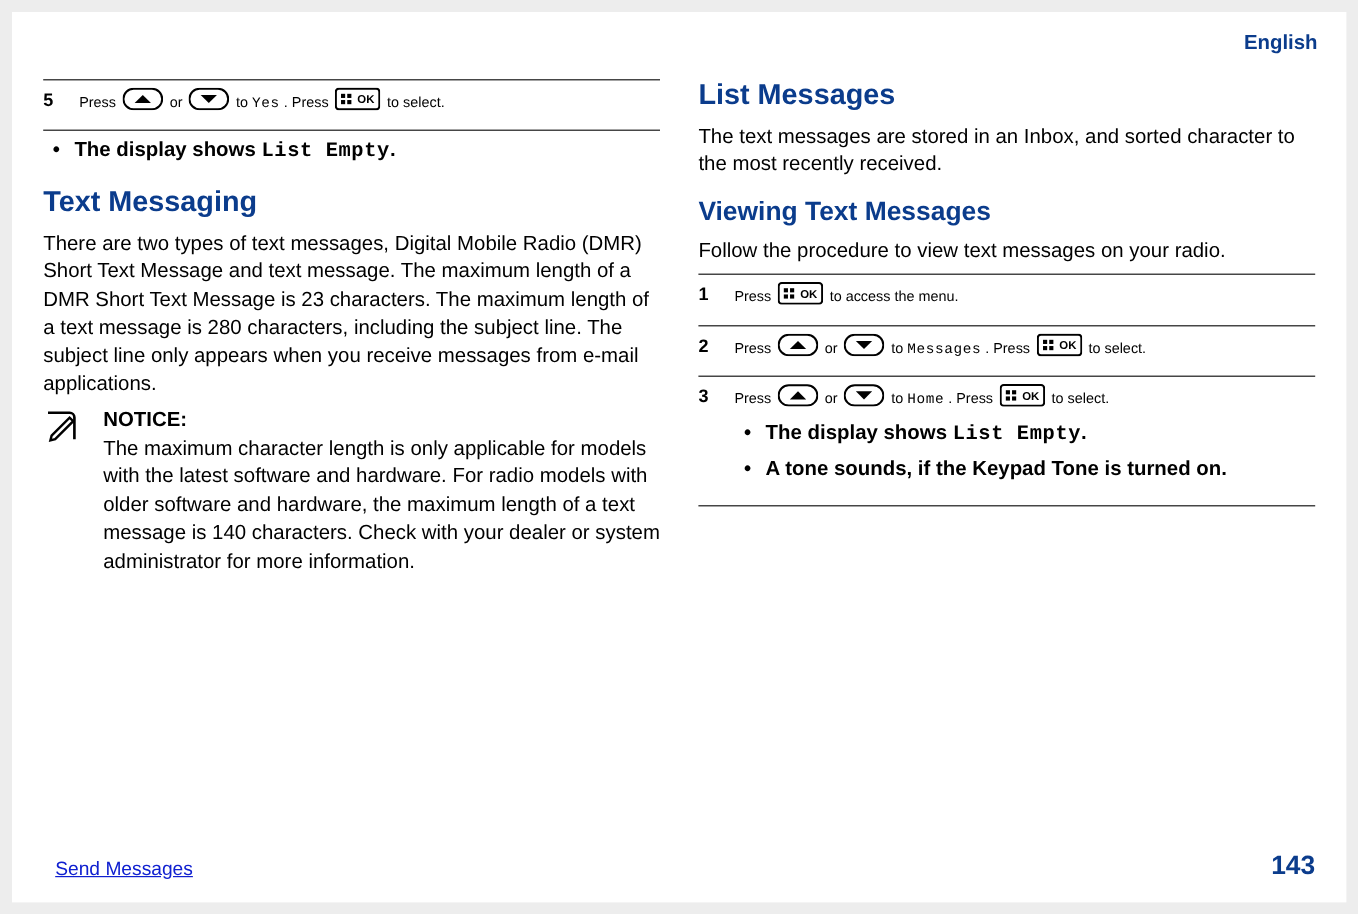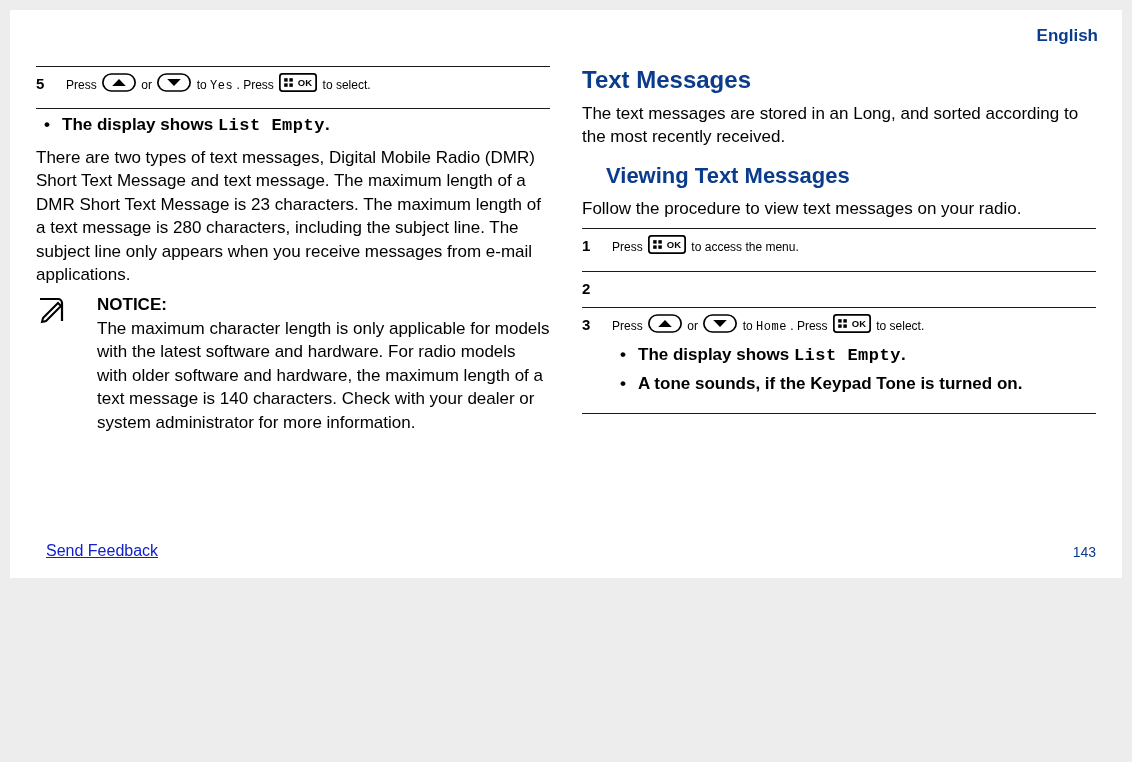--- a/index.html
+++ b/index.html
@@ -1,56 +1,56 @@
 <!DOCTYPE html>
 <html><head>
 <meta charset="utf-8">
 <style>
   * { box-sizing: border-box; margin: 0; padding: 0; }
   html, body { width: 1132px; height: 762px; background: #ededed; font-family: Arial, Helvetica, sans-serif; color: #000; }
   .page {
     background: #fff;
     width: 1112px;
-    height: 568px;
+    height: 742px;
     margin: 10px;
     position: relative;
     padding: 20px 0 0 0;
   }
   .lang {
     position: absolute;
     top: 16px;
     right: 24px;
     color: #0b3c8c;
     font-weight: bold;
     font-size: 17px;
   }
   .columns {
     display: flex;
     gap: 32px;
     padding: 36px 26px 0 26px;
   }
   .col { flex: 1; min-width: 0; }
   p { font-size: 17px; line-height: 1.38; margin-bottom: 8px; }
   h2 { color: #0b3c8c; font-size: 24px; font-weight: bold; margin-top: 16px; margin-bottom: 8px; }
-  h3 { color: #0b3c8c; font-size: 22px; font-weight: bold; margin-top: 14px; margin-bottom: 8px; margin-left: 24px; }
+  h3 { color: #0b3c8c; font-size: 22px; font-weight: bold; margin-top: 14px; margin-bottom: 8px; }
   .mono { font-family: "Courier New", monospace; letter-spacing: 0.5px; }
   .step {
     display: flex;
     gap: 14px;
     padding: 6px 0 10px 0;
   }
   .step .num { font-weight: bold; font-size: 15px; min-width: 16px; padding-top: 2px; }
   .step .body { flex: 1; }
   .step-rule { border: none; border-top: 1px solid #1a1a1a; margin: 0 0 0 0; }
   ul.bullets { list-style: none; padding-left: 4px; margin: 4px 0 8px 0; font-weight: bold; }
   ul.bullets li { position: relative; padding-left: 22px; font-size: 17px; line-height: 1.4; margin-bottom: 4px; }
   ul.bullets li::before { content: "•"; position: absolute; left: 4px; top: 0; }
   .notice {
     display: flex;
-    gap: 31px;
+    gap: 20px;
     margin-top: 6px;
   }
   .notice-icon {
     width: 30px; height: 30px; flex: 0 0 30px;
   }
   .notice-title { font-weight: bold; font-size: 17px; margin-bottom: 2px; }
   .keyicon {
     display: inline-block;
     vertical-align: middle;
     margin: 0 2px;
@@ -58,21 +58,21 @@
   .footer {
     position: absolute;
     bottom: 18px;
     left: 36px;
     right: 26px;
     display: flex;
     justify-content: space-between;
     align-items: flex-end;
   }
   .footer .feedback { color: #1020d0; font-size: 16px; }
-  .footer .pagenum { color: #0b3c8c; font-weight: normal; font-size: 14px; }
+  .footer .pagenum { color: #0b3c8c; font-weight: bold; font-size: 22px; }
   .step-inner-text { font-size: 12px; line-height: 1.6; }
   .col2-first-rule { margin-top: 6px; }
 </style>
 </head>
 <body>
 
 <svg width="0" height="0" style="position:absolute">
   <defs>
     <symbol id="key-up" viewBox="0 0 40 22">
       <rect x="1" y="1" width="38" height="20" rx="10" ry="10" fill="none" stroke="#000" stroke-width="2"></rect>
@@ -133,57 +133,75 @@
         </div>
       </div>
       <hr class="step-rule">
 
       <ul class="bullets">
         <li>
           <span>The display shows </span><span class="mono">List Empty</span><span>.</span>
         </li>
       </ul>
 
+      <h2>Text Messaging</h2>
       <p>There are two types of text messages, Digital Mobile Radio (DMR) Short Text Message and text message. The maximum length of a DMR Short Text Message is 23 characters. The maximum length of a text message is 280 characters, including the subject line. The subject line only appears when you receive messages from e-mail applications.</p>
 
       <div class="notice">
         <div>
           <svg class="notice-icon" width="30" height="30">
               <use href="#notice-pencil"></use>
             </svg>
         </div>
         <div>
           <div class="notice-title">NOTICE:</div>
           <p>The maximum character length is only applicable for models with the latest software and hardware. For radio models with older software and hardware, the maximum length of a text message is 140 characters. Check with your dealer or system administrator for more information.</p>
         </div>
       </div>
     </div>
 
     <div class="col">
-      <h2 style="margin-top:0">Text Messages</h2>
-      <p>The text messages are stored in an Long, and sorted according to the most recently received.</p>
+      <h2 style="margin-top:0">List Messages</h2>
+      <p>The text messages are stored in an Inbox, and sorted character to the most recently received.</p>
 
       <h3>Viewing Text Messages</h3>
       <p>Follow the procedure to view text messages on your radio.</p>
 
       <hr class="step-rule col2-first-rule">
       <div class="step">
         <div class="num">1</div>
         <div class="body step-inner-text">
           <span>Press </span>
           <span class="keyicon"><svg width="38" height="19">
                 <use href="#key-ok"></use>
               </svg></span>
           <span> to access the menu.</span>
         </div>
       </div>
       <hr class="step-rule">
 
       <div class="step">
         <div class="num">2</div>
+        <div class="body step-inner-text">
+          <span>Press </span>
+          <span class="keyicon"><svg width="34" height="19">
+                <use href="#key-up"></use>
+              </svg></span>
+          <span> or </span>
+          <span class="keyicon"><svg width="34" height="19">
+                <use href="#key-down"></use>
+              </svg></span>
+          <span> to </span>
+          <span class="mono">Messages</span>
+          <span>. Press </span>
+          <span class="keyicon"><svg width="38" height="19">
+                <use href="#key-ok"></use>
+              </svg></span>
+          <span> to select.</span>
+        </div>
       </div>
       <hr class="step-rule">
 
       <div class="step">
         <div class="num">3</div>
         <div class="body">
           <div class="step-inner-text">
             <span>Press </span>
             <span class="keyicon"><svg width="34" height="19">
                   <use href="#key-up"></use>
@@ -207,16 +225,16 @@
             <li>A tone sounds, if the Keypad Tone is turned on.</li>
           </ul>
         </div>
       </div>
       <hr class="step-rule">
 
     </div>
   </div>
 
   <div class="footer">
-    <a class="feedback" href="#">Send Feedback</a>
+    <a class="feedback" href="#">Send Messages</a>
     <div class="pagenum">143</div>
   </div>
 </div>
 
 </body></html>

